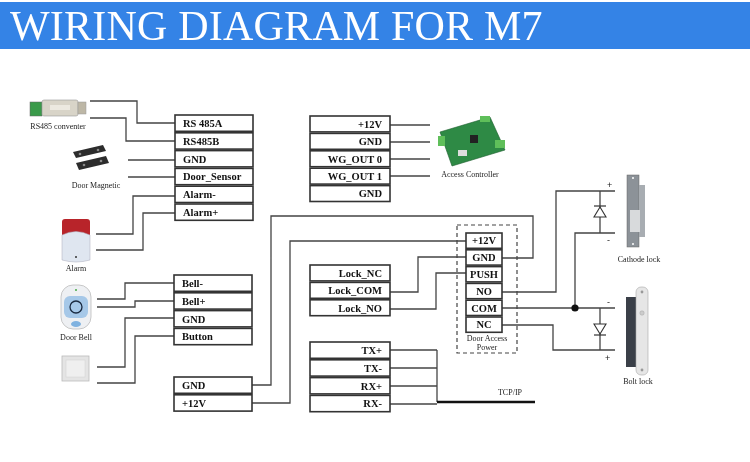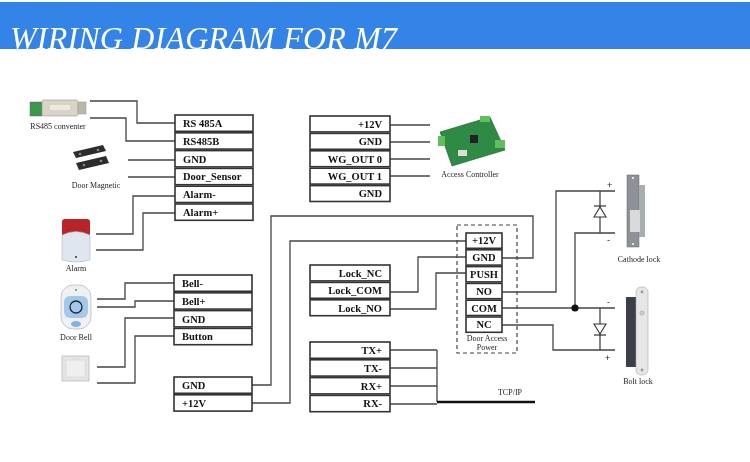--- a/index.html
+++ b/index.html
@@ -1,18 +1,18 @@
 <!DOCTYPE html>
 <html><head>
 <meta charset="utf-8">
 <style>
   html, body { margin:0; padding:0; background:#ffffff; }
   body { width:750px; height:462px; position:relative; overflow:hidden; font-family:"Liberation Serif", serif; }
   .header { position:absolute; left:0; top:2px; width:750px; height:47px; background:#3483e6; }
-  .header-title { position:absolute; left:10px; top:16px; color:#ffffff; font-family:"Liberation Serif", serif; font-size:32px; letter-spacing:0.2px; line-height:40px;font-style:italic; }
+  .header-title { position:absolute; left:10px; top:4px; color:#ffffff; font-family:"Liberation Serif", serif; font-size:42px; letter-spacing:0.2px; line-height:40px; }
   svg.wiring { position:absolute; left:0; top:0; }
   .term rect { fill:#ffffff; stroke:#333333; stroke-width:1.6; }
   .term text { font-family:"Liberation Serif", serif; font-weight:bold; font-size:10.5px; fill:#111111; }
   .wire { fill:none; stroke:#444444; stroke-width:1.3; }
   .wire-thick { fill:none; stroke:#111111; stroke-width:2.6; }
   .cap { font-family:"Liberation Serif", serif; font-size:8px; fill:#222222; }
   .dash { fill:none; stroke:#444444; stroke-width:1.2; stroke-dasharray:4,3; }
   .pol { font-family:"Liberation Sans", sans-serif; font-size:9px; fill:#222; }
 </style>
 </head>

